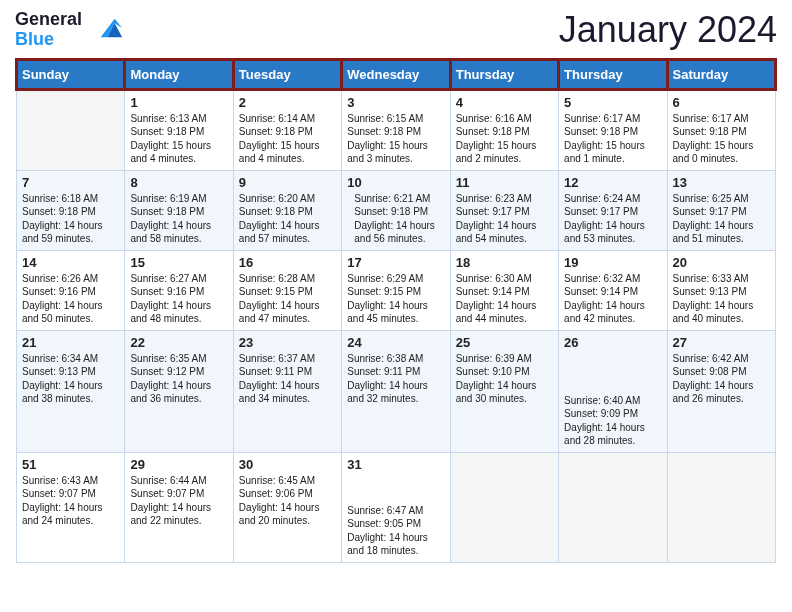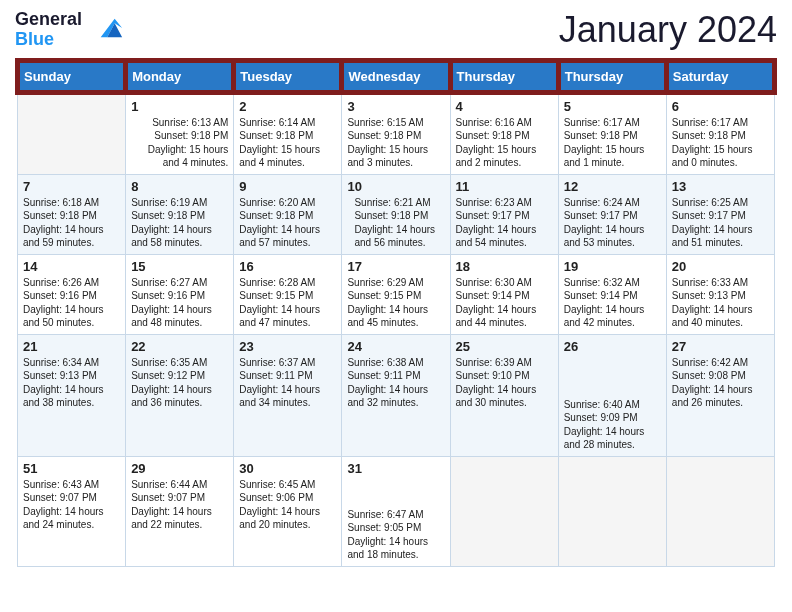--- a/index.html
+++ b/index.html
@@ -54,21 +54,21 @@
       border-collapse: collapse;
       table-layout: fixed;
     }
     th {
       background-color: #2979c7;
       color: #fff;
       font-size: 13px;
       font-weight: bold;
       padding: 6px 4px;
       text-align: left;
-      border: 5px solid #7f1d1d;
+      border: 3px solid #7f1d1d;
     }
     td {
       border: 1px solid #c8d8e8;
       vertical-align: top;
       padding: 4px 5px;
       font-size: 10.5px;
       color: #222;
       height: 80px;
       background: #fff;
     }
@@ -127,21 +127,21 @@
         <th>Thursday</th>
         <th>Thursday</th>
         <th>Saturday</th>
       </tr>
   </thead>
   <tbody id="calendar-body">
   <tr>
         <td class="empty"></td>
         <td>
           <span class="day-num">1</span>
-          <div class="cell-info" style="white-space: pre-line; text-align: right;">Sunrise: 6:13 AM
+          <div class="cell-info" style="white-space: pre-line;">Sunrise: 6:13 AM
 Sunset: 9:18 PM
 Daylight: 15 hours
 and 4 minutes.</div>
         </td>
         <td>
           <span class="day-num">2</span>
           <div class="cell-info" style="white-space: pre-line;">Sunrise: 6:14 AM
 Sunset: 9:18 PM
 Daylight: 15 hours
 and 4 minutes.</div>

